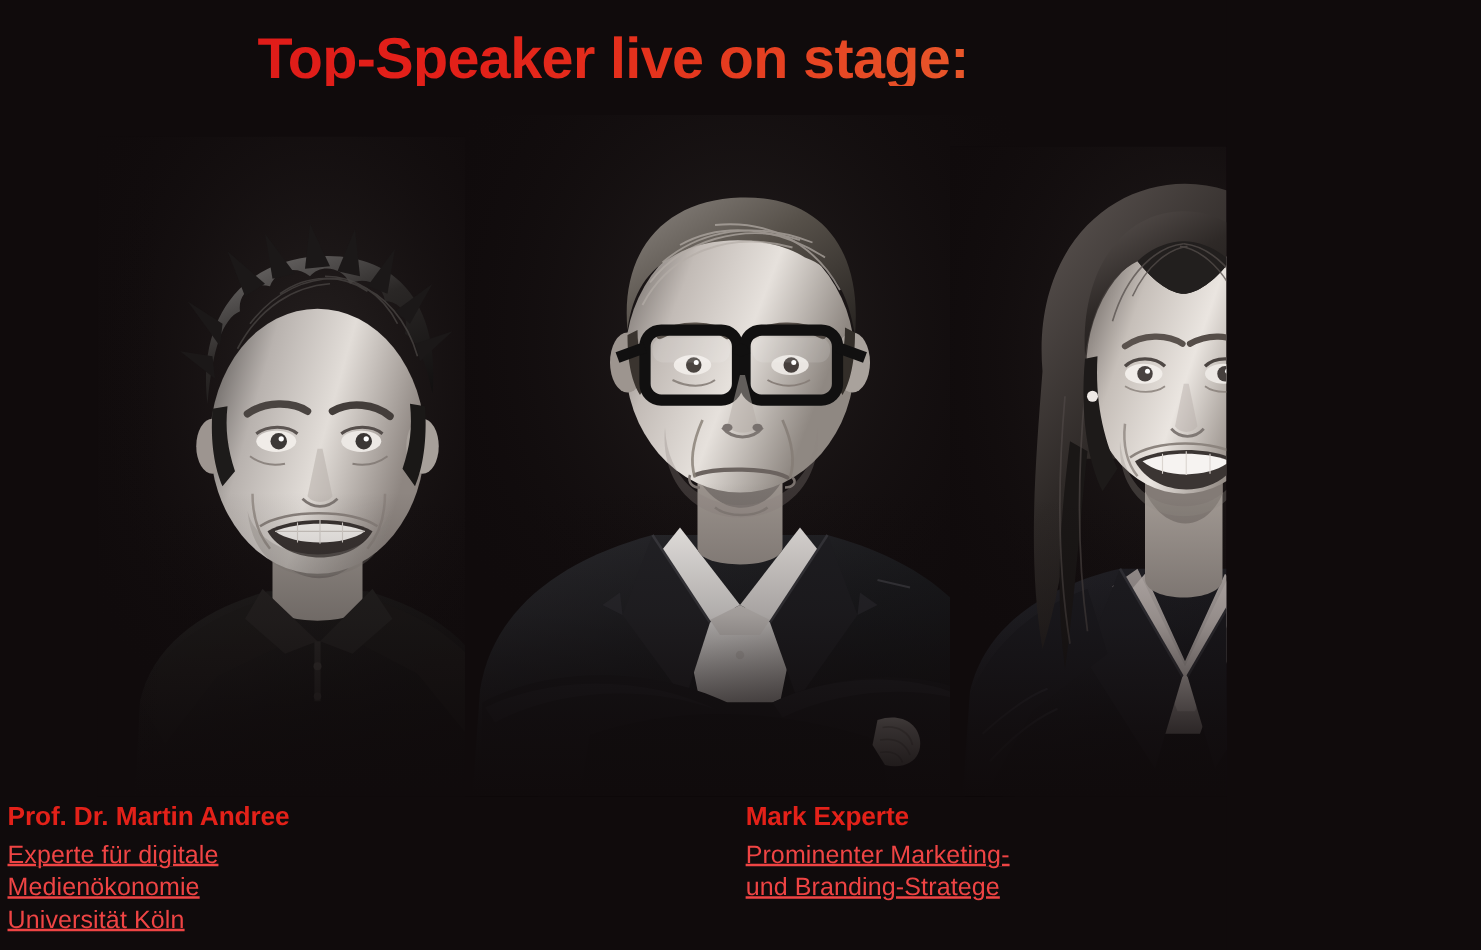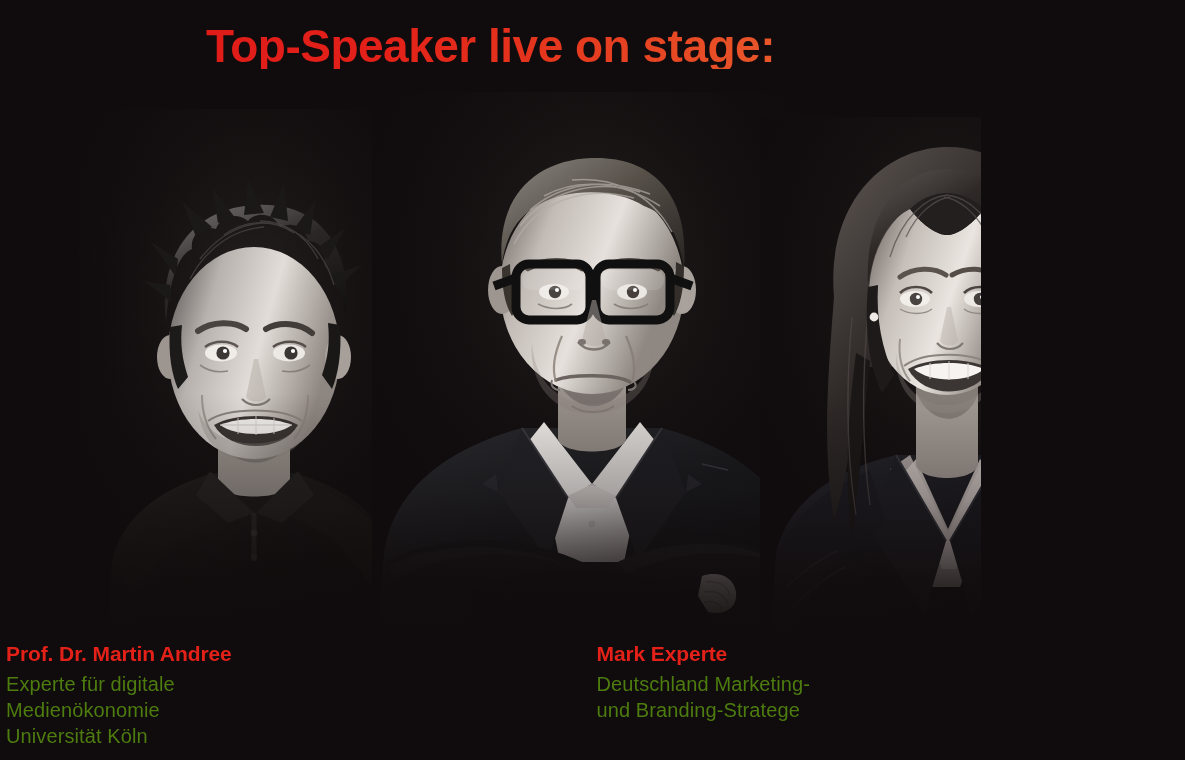--- a/index.html
+++ b/index.html
@@ -99,24 +99,25 @@
     font-weight:bold;
     color:#e32119;
     line-height:1.12;
     letter-spacing:-0.1px;
     white-space:nowrap;
   }
   .caption .role {
     margin-top:5px;
     font-size:20px;
     font-weight:normal;
-    color:#4d7c0f;
+    color:#ef4444;
     line-height:1.30;
     letter-spacing:0.1px;
     white-space:pre-line;
+    text-decoration:underline;
   }
   .caption.c1 { padding-left:6px; }
   .caption.c2 { padding-left:2px; }
   .caption.c3 { padding-right:8px; }
 </style>
 </head>
 <body>
 
 <div class="stage">
 
@@ -482,18 +483,18 @@
 
   <div class="captions">
     <div class="caption c1">
       <div class="name">Prof. Dr. Martin Andree</div>
       <div class="role">Experte für digitale
 Medienökonomie
 Universität Köln</div>
     </div>
     <div class="caption c2">
       <div class="name">Mark Experte</div>
-      <div class="role">Deutschland Marketing-
+      <div class="role">Prominenter Marketing-
 und  Branding-Stratege</div>
     </div>
   </div>
 
 </div>
 
 </body></html>

